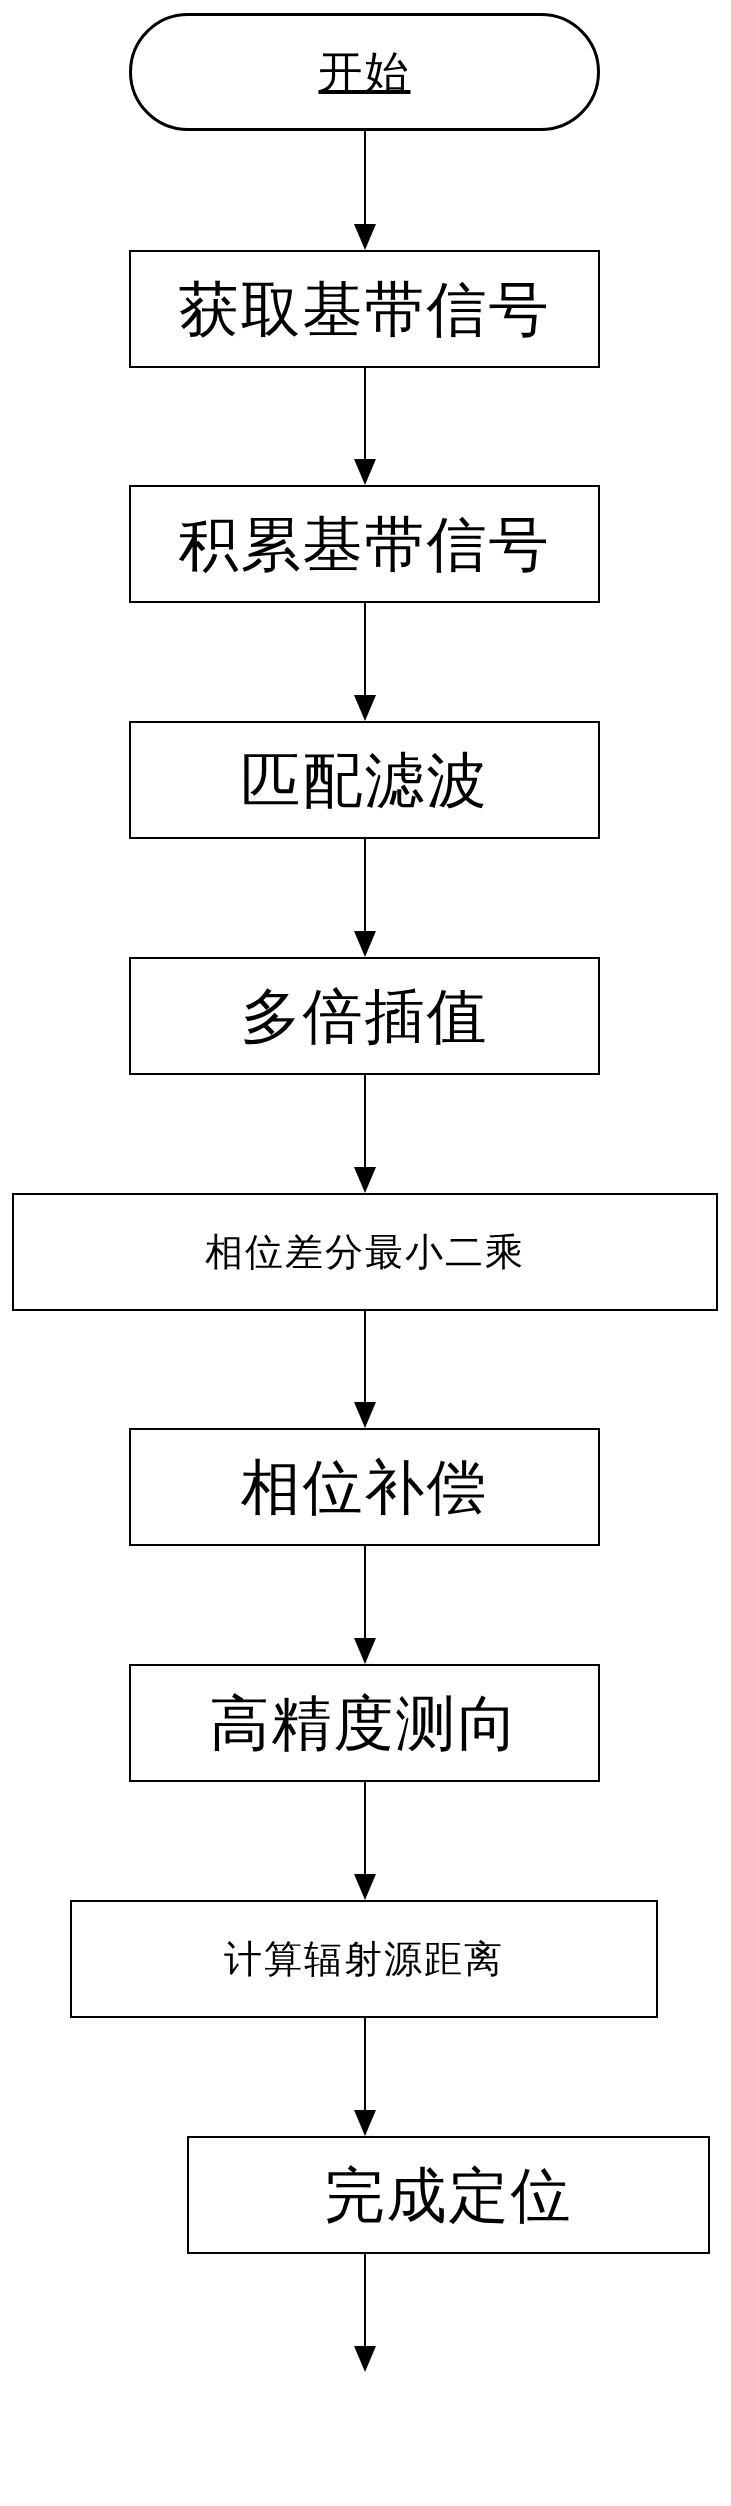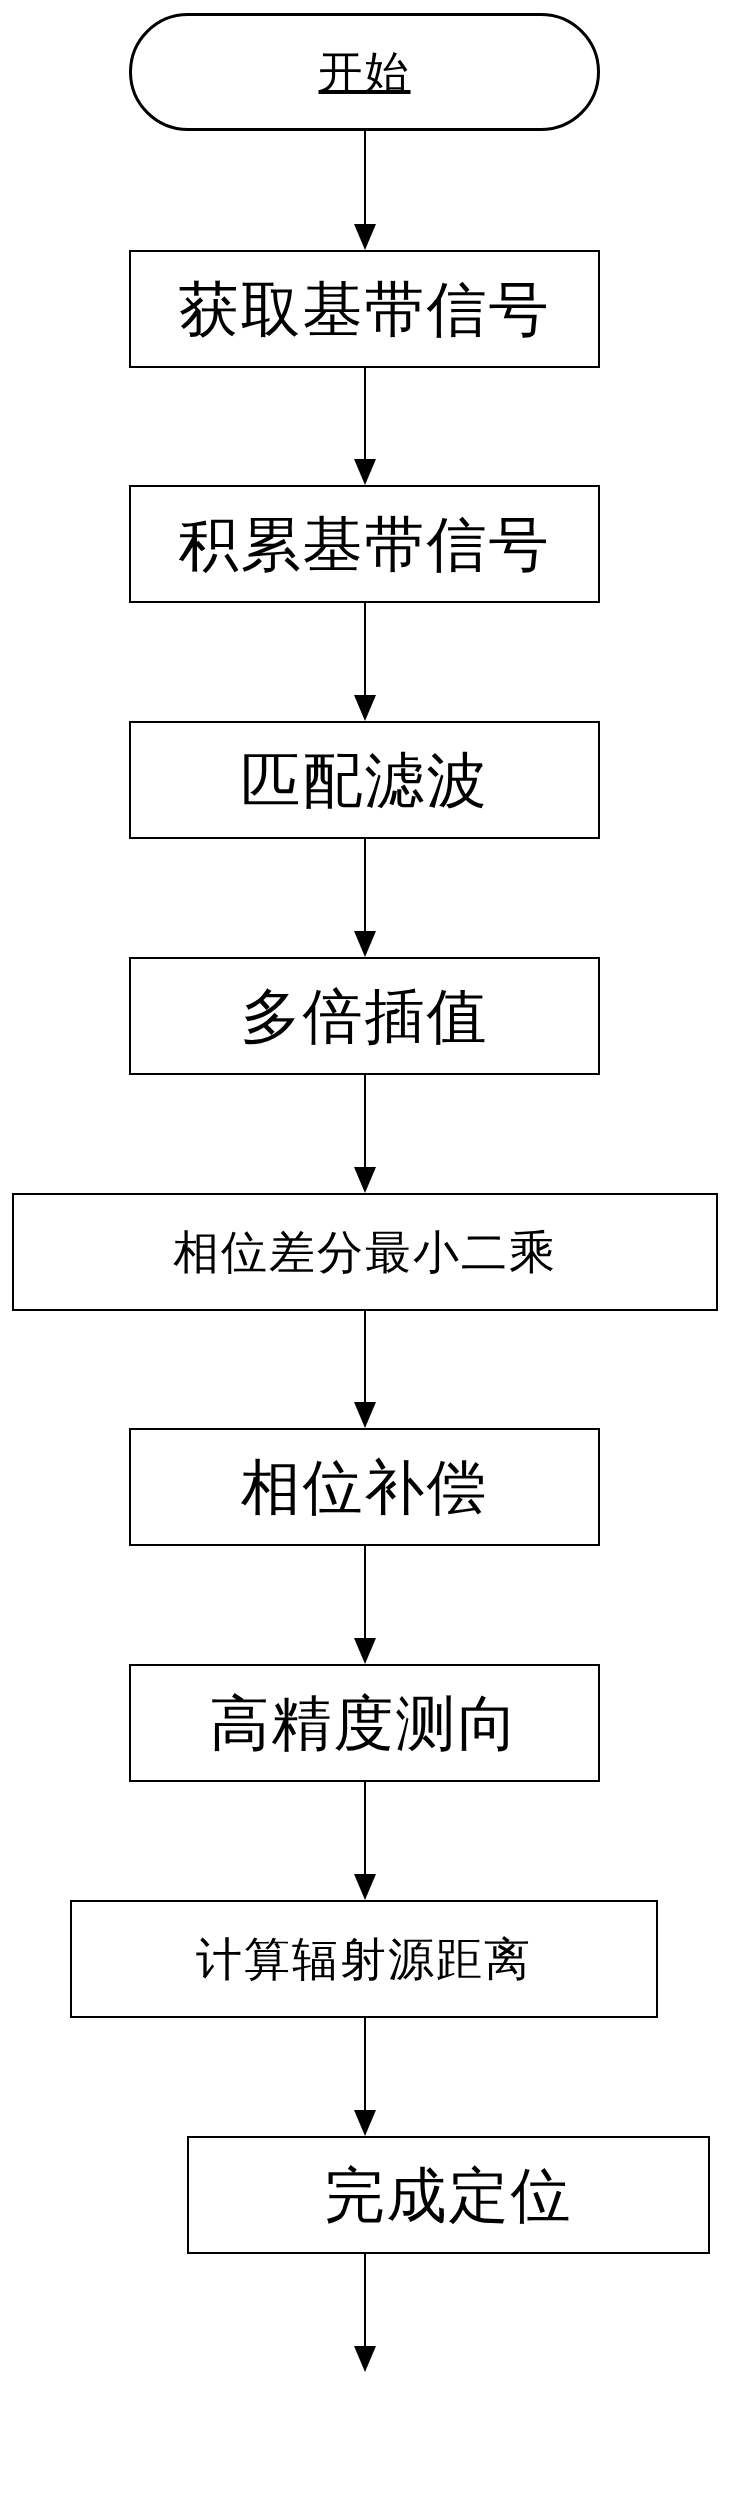--- a/index.html
+++ b/index.html
@@ -41,21 +41,21 @@
     line-height: 1;
     color: #000000;
     letter-spacing: 2px;
     white-space: nowrap;
   }
   .node.terminal .node-label {
     font-size: 44px;
     text-decoration: underline;
   }
   .node.wide .node-label {
-    font-size: 46px;
+    font-size: 38px;
   }
 
   
   .connector {
     position: absolute;
     width: 0;
     border-left: 2px solid #000000;
   }
   .arrowhead {
     position: absolute;

